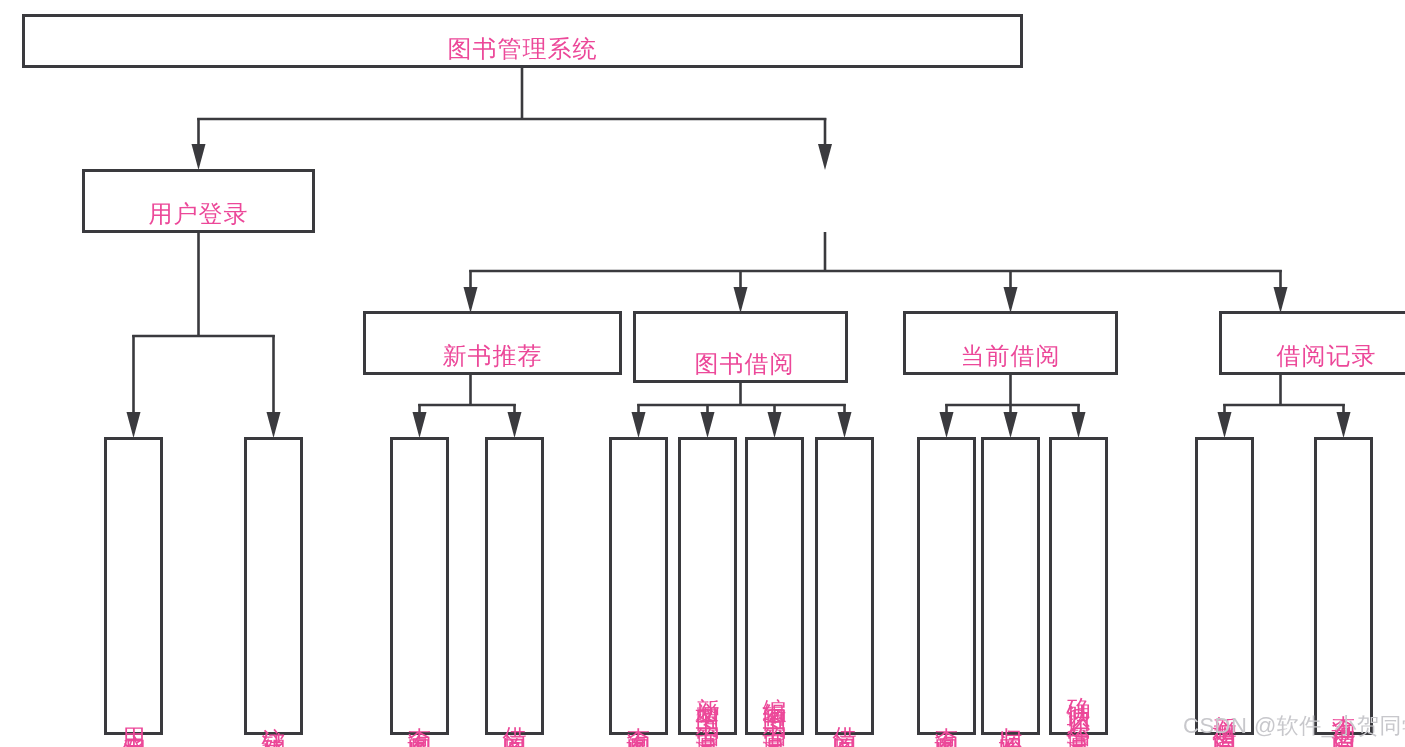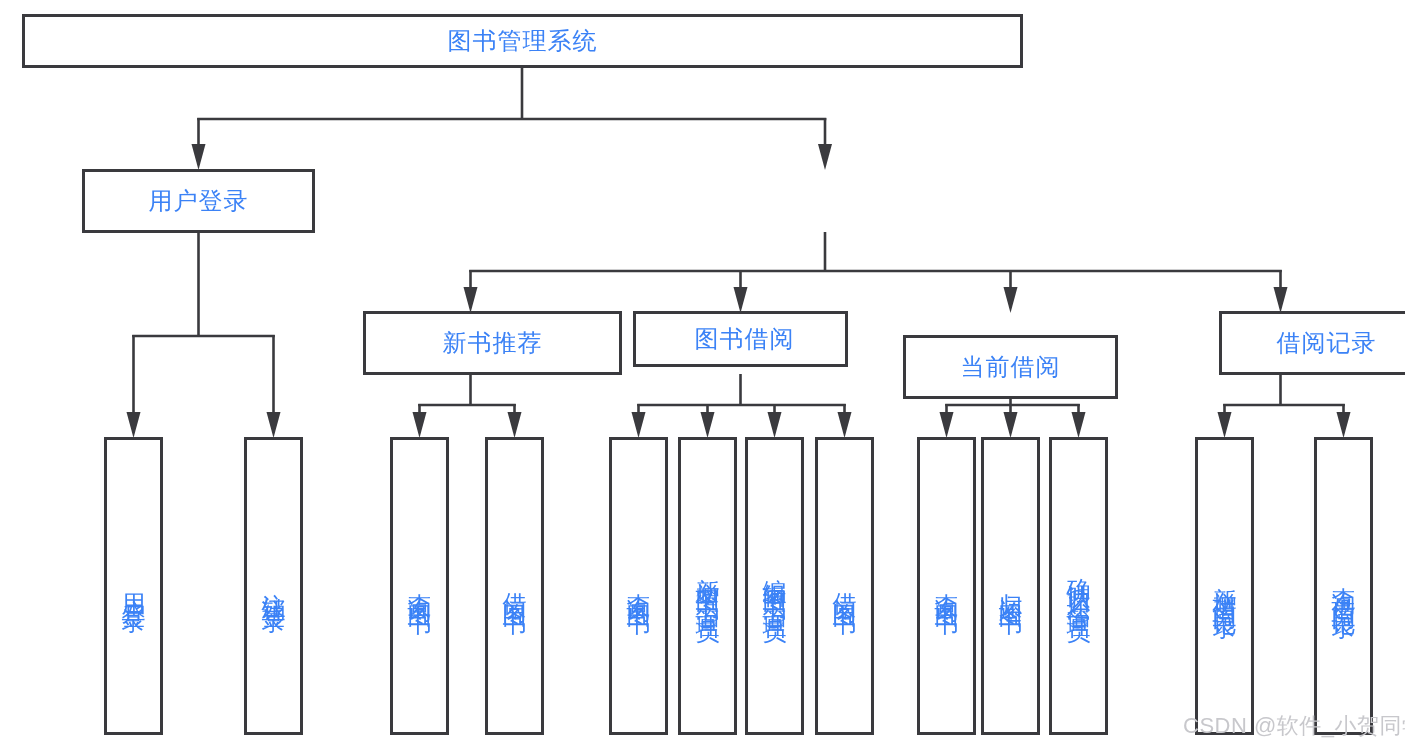--- a/index.html
+++ b/index.html
@@ -28,23 +28,23 @@
   }
   #connectors polygon {
     fill: #3a3a3e;
   }
   .box {
     position: absolute;
     box-sizing: border-box;
     background: #ffffff;
     border: 3px solid #3a3a3e;
     display: flex;
-    align-items: center;
+    align-items: flex-end;
     justify-content: center;
-    color: #3b82f6;
+    color: #ec4899;
   }
   .hlabel span {
     font-size: 24px;
     letter-spacing: 1px;
     white-space: nowrap;
   }
   .leaf span {
     writing-mode: vertical-rl;
     text-orientation: mixed;
     font-size: 24px;
@@ -131,24 +131,24 @@
     <span>图书管理系统</span>
   </div>
 
   <div class="box hlabel" style="left:82px; top:169px; width:233px; height:64px;">
     <span>用户登录</span>
   </div>
 
   <div class="box hlabel" style="left:363px; top:311px; width:259px; height:64px;">
     <span>新书推荐</span>
   </div>
-  <div class="box hlabel" style="left:633px; top:311px; width:215px; height:56px;padding-left:8px;">
+  <div class="box hlabel" style="left:633px; top:311px; width:215px; height:72px;padding-left:8px;">
     <span>图书借阅</span>
   </div>
-  <div class="box hlabel" style="left:903px; top:311px; width:215px; height:64px;margin-top:24px;">
+  <div class="box hlabel" style="left:903px; top:311px; width:215px; height:64px;">
     <span>当前借阅</span>
   </div>
   <div class="box hlabel" style="left:1219px; top:311px; width:215px; height:64px;">
     <span>借阅记录</span>
   </div>
 
   <div class="box leaf" style="left:104px; top:437px; width:59px; height:298px;">
     <span>用户登录</span>
   </div>
   <div class="box leaf" style="left:244px; top:437px; width:59px; height:298px;">

